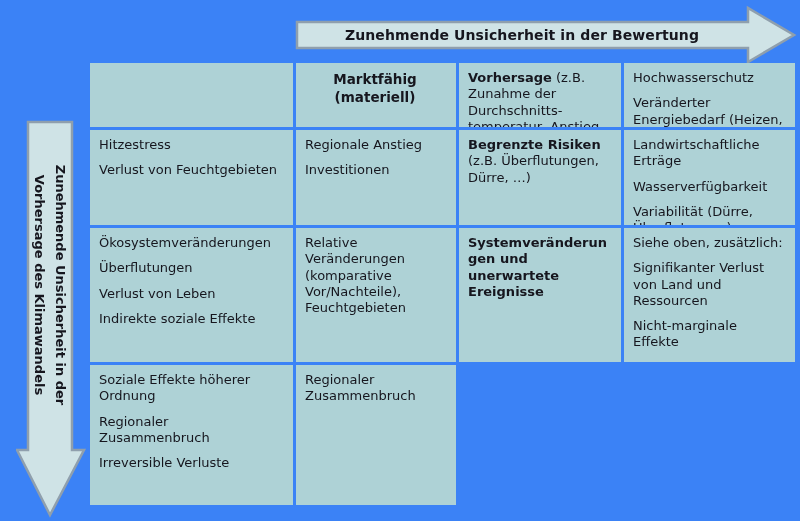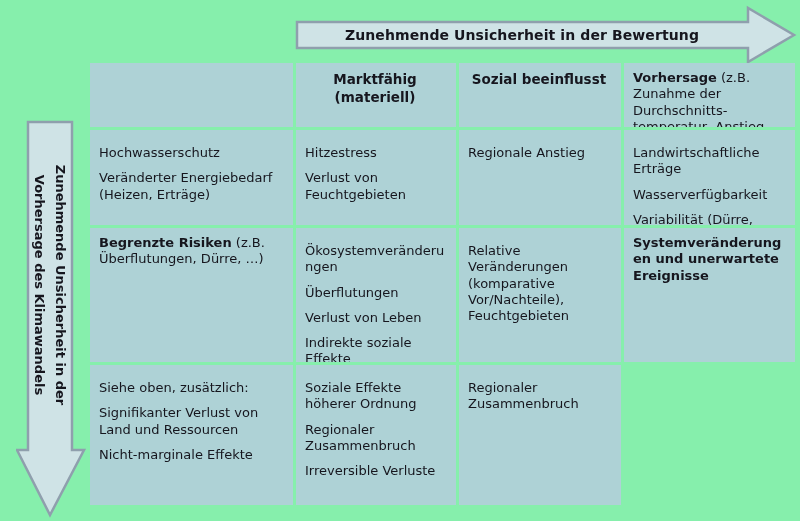--- a/index.html
+++ b/index.html
@@ -1,17 +1,17 @@
 <!DOCTYPE html>
 <html><head>
 <meta charset="utf-8">
 <style>
   html,body { margin:0; padding:0; background:#ffffff; }
   .canvas {
-    position:relative; width:800px; height:521px; background:#86efac;
+    position:relative; width:800px; height:521px; background:#3b82f6;
     font-family:"DejaVu Sans","Liberation Sans",sans-serif;
     color:#16161e; overflow:hidden;
   }
 
   
   .arrow-svg { position:absolute; display:block; }
   .top-arrow-label {
     position:absolute; left:296px; top:19px; width:452px; height:32px;
     display:flex; align-items:center; justify-content:center;
     font-size:14px; font-weight:bold; letter-spacing:0.1px;
@@ -31,21 +31,21 @@
     grid-template-columns:203px 160px 162px 171px;
     grid-template-rows:64px 95px 134px 140px;
     gap:3px;
   }
   .cell {
     background:#aed2d6; box-sizing:border-box;
     padding:7px 11px 4px 9px;
     font-size:13px; line-height:1.25;
     overflow:hidden; overflow-wrap:break-word;
   }
-  .cell p { margin:8px 0 9px 0; }
+  .cell p { margin:0 0 9px 0; }
   .hdr {
     font-weight:bold; text-align:center; font-size:13.5px; line-height:1.3;
     padding-top:8px;
   }
   .rowlabel .b { font-weight:bold; }
 </style>
 </head>
 <body>
 
 <div class="canvas">
@@ -60,46 +60,46 @@
   </svg>
   <div class="left-arrow-label">
     <span>Zunehmende Unsicherheit in der</span>
     <span>Vorhersage des Klimawandels</span>
   </div>
 
   <div class="grid">
 
     <div class="cell"></div>
     <div class="cell hdr">Marktfähig (materiell)</div>
-    <div class="cell hdr">Sozial beeinflusst</div>
 
     <div class="cell rowlabel">
       <span class="b">Vorhersage</span>
       <span>(z.B. Zunahme der Durchschnitts-temperatur, Anstieg des Meeresspiegels)</span>
     </div>
     <div class="cell">
       <p>Hochwasserschutz</p>
       <p>Veränderter Energiebedarf (Heizen, Erträge)</p>
     </div>
     <div class="cell">
       <p>Hitzestress</p>
       <p>Verlust von Feuchtgebieten</p>
     </div>
     <div class="cell">
       <p>Regionale Anstieg</p>
+      <p>Investitionen</p>
     </div>
 
+    <div class="cell rowlabel">
+      <span class="b">Begrenzte Risiken</span>
+      <span>(z.B. Überflutungen, Dürre, …)</span>
+    </div>
     <div class="cell">
       <p>Landwirtschaftliche Erträge</p>
       <p>Wasserverfügbarkeit</p>
       <p>Variabilität (Dürre, Überflutungen)</p>
-    </div>
-    <div class="cell rowlabel">
-      <span class="b">Begrenzte Risiken</span>
-      <span>(z.B. Überflutungen, Dürre, …)</span>
     </div>
     <div class="cell">
       <p>Ökosystemveränderungen</p>
       <p>Überflutungen</p>
       <p>Verlust von Leben</p>
       <p>Indirekte soziale Effekte</p>
     </div>
     <div class="cell">
       <p>Relative Veränderungen (komparative Vor/Nachteile), Feuchtgebieten</p>
     </div>

